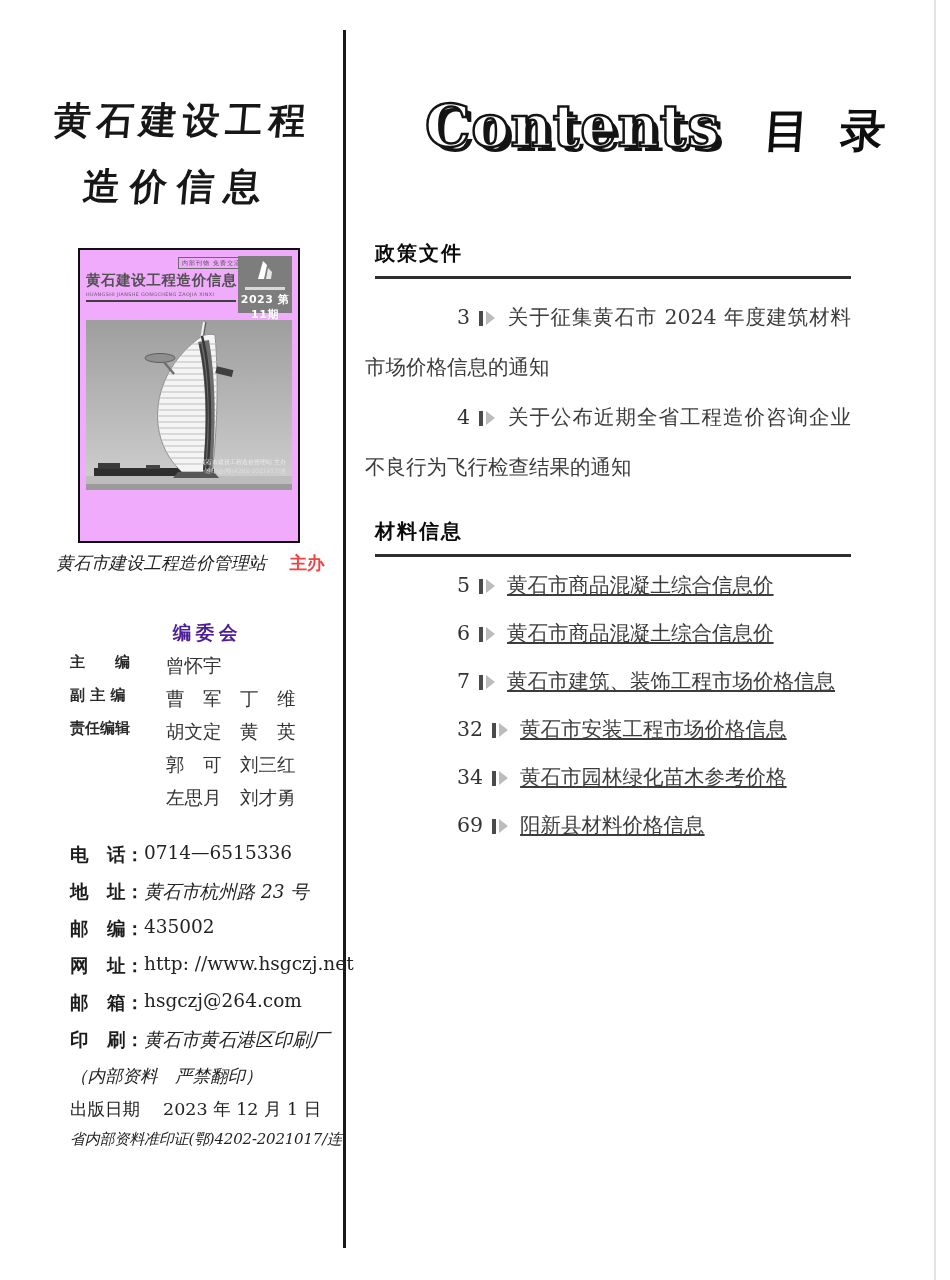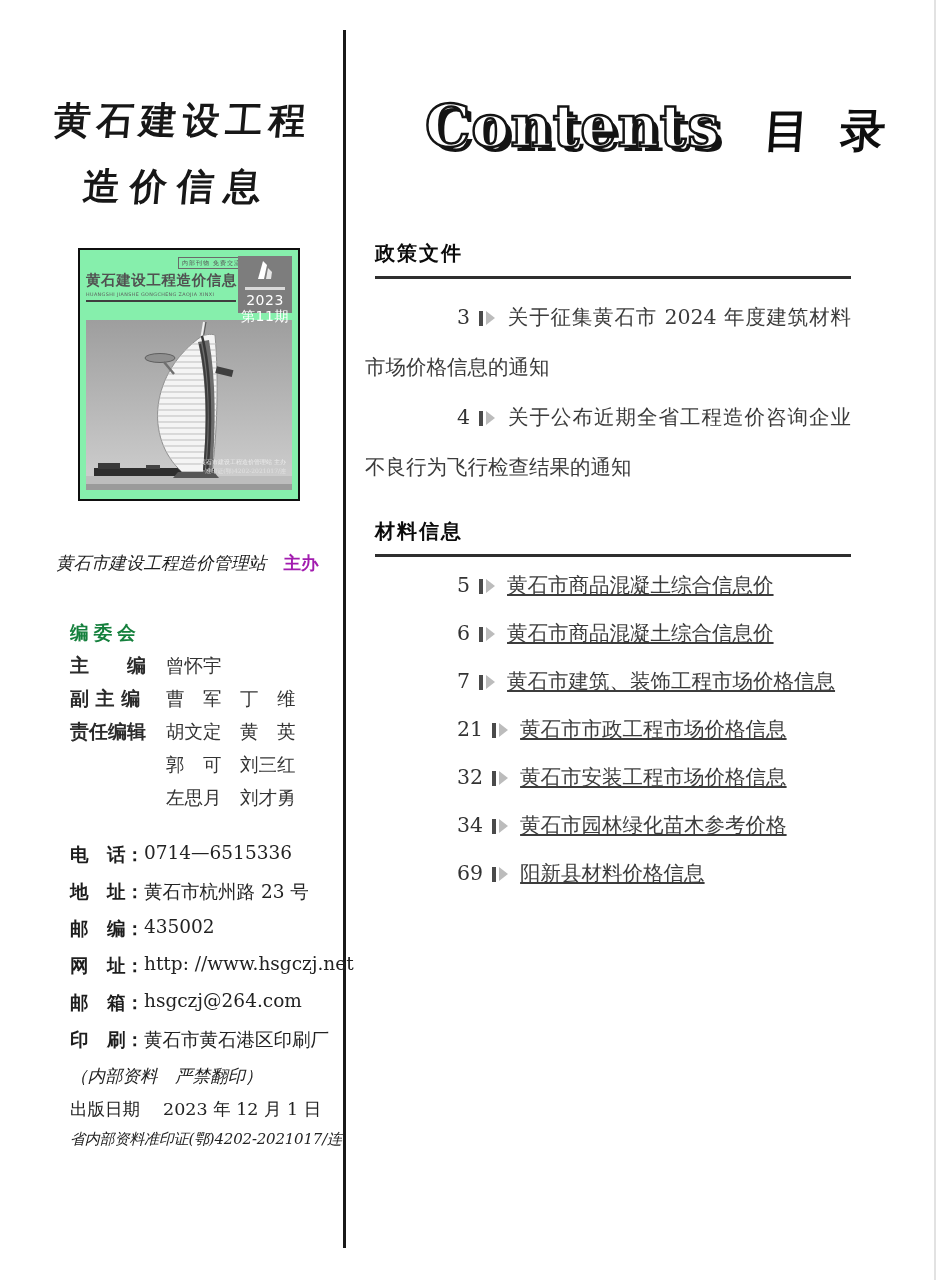--- a/index.html
+++ b/index.html
@@ -10,54 +10,54 @@
 
   
   .divider{position:absolute;left:343px;top:30px;width:2.5px;height:1218px;background:#191919;}
   .edge-line{position:absolute;left:934px;top:0;width:2px;height:1280px;background:#e2e2e2;}
 
   
   .left-title{position:absolute;left:40px;top:96px;width:280px;text-align:center;
     font-weight:900;font-size:37px;color:#171717;letter-spacing:6px;transform:skewX(-5deg);}
   .left-title .l2{margin-top:16px;letter-spacing:10px;}
 
-  .cover{position:absolute;left:78px;top:248px;width:222px;height:253px;border:2px solid #0f0f0f;
-    background:#86efac;padding:6px;box-sizing:border-box;}
+  .cover{position:absolute;left:78px;top:248px;width:222px;height:295px;border:2px solid #0f0f0f;
+    background:#f0abfc;padding:6px;box-sizing:border-box;}
   .cover-head{position:relative;height:58px;}
   .badge{position:absolute;left:92px;top:1px;border:1px solid #6a6a6a;color:#555;
     font-family:"DejaVu Sans",sans-serif;font-size:6px;line-height:1.3;padding:1px 3px;
     letter-spacing:1px;white-space:nowrap;}
   .cover-title{position:absolute;left:0;top:15px;font-family:"DejaVu Sans",sans-serif;
     font-weight:bold;font-size:14.5px;color:#515151;letter-spacing:0.6px;white-space:nowrap;}
   .cover-pinyin{position:absolute;left:0;top:36px;width:150px;font-family:"DejaVu Sans",sans-serif;
     font-size:4.8px;color:#5a5a5a;letter-spacing:0.4px;border-bottom:2px solid #3f3f3f;
     padding-bottom:3px;white-space:nowrap;overflow:hidden;}
   .logo-box{position:absolute;right:0;top:0;width:54px;height:57px;background:#7d7d7d;color:#fff;
     text-align:center;box-sizing:border-box;padding-top:3px;}
   .logo-sub{width:40px;height:3px;background:#d9d9d9;margin:2px auto 2px;}
-  .logo-issue{font-family:"DejaVu Sans",sans-serif;font-weight:normal;font-size:14px;letter-spacing:0.5px;}
+  .logo-issue{font-family:"DejaVu Sans",sans-serif;font-weight:bold;font-size:11px;letter-spacing:0.5px;}
   .cover-photo{margin-top:6px;width:206px;height:170px;display:block;}
 
   .publisher{position:absolute;left:56px;top:551px;font-size:17.5px;white-space:nowrap;}
   .pub-name{font-style:italic;color:#222;}
   .pub-suffix{font-family:Liberation Mono, monospace;font-weight:bold;font-style:normal;
-    margin-left:12px;color:#a21caf;}
+    margin-left:18px;color:#ef4444;}
 
   .ed-block{position:absolute;left:70px;top:620px;width:270px;}
-  .ed-board{height:33px;font-family:Liberation Sans, sans-serif;font-weight:bold;font-size:18.5px;color:#15803d;}
+  .ed-board{height:33px;font-family:Liberation Serif, serif;font-weight:bold;font-size:18.5px;color:#4c1d95;text-align:center;}
   .ed-row{height:33px;display:flex;}
   .ed-label{width:96px;flex:0 0 96px;font-family:"DejaVu Sans",sans-serif;font-weight:bold;
-    font-size:19px;color:#2a2a2a;white-space:pre;}
+    font-size:15px;color:#2a2a2a;white-space:pre;}
   .ed-names{font-size:18.5px;color:#333;white-space:pre;}
 
   .contact-block{position:absolute;left:70px;top:842px;width:290px;}
   .c-row{height:37px;display:flex;align-items:flex-start;}
   .c-label{font-family:"DejaVu Sans",sans-serif;font-weight:bold;font-size:18.5px;color:#1d1d1d;white-space:pre;}
   .c-value{font-size:18.5px;color:#222;white-space:nowrap;}
-  .c-row.kai .c-value{}
+  .c-row.kai .c-value{font-style:italic;}
   .x-line{height:33px;font-size:17.5px;color:#222;white-space:nowrap;}
   .x-line.kai{font-style:italic;}
   .x-line.small{font-size:15px;font-style:italic;letter-spacing:-0.2px;}
 
   
   .right-col{position:absolute;left:365px;top:96px;width:486px;}
   .contents-head{display:flex;align-items:flex-end;margin-left:60px;}
   .c-en{font-weight:900;font-size:57px;line-height:1.05;color:#fff;letter-spacing:1px;
     -webkit-text-stroke:2.5px #141414;text-shadow:5px 5px 0 #141414;}
   .c-cn{font-weight:900;font-size:45px;line-height:1.1;margin-left:44px;letter-spacing:8px;
@@ -229,24 +229,20 @@
               <span class="tri"></span>
             </span><span class="t-title">黄石市商品混凝土综合信息价</span></p>
           <p class="toc-entry"><span class="num">6</span><span class="mk">
               <span class="bar"></span>
               <span class="tri"></span>
             </span><span class="t-title">黄石市商品混凝土综合信息价</span></p>
           <p class="toc-entry"><span class="num">7</span><span class="mk">
               <span class="bar"></span>
               <span class="tri"></span>
             </span><span class="t-title">黄石市建筑、装饰工程市场价格信息</span></p>
-          <p class="toc-entry"><span class="num">21</span><span class="mk">
-              <span class="bar"></span>
-              <span class="tri"></span>
-            </span><span class="t-title">黄石市市政工程市场价格信息</span></p>
           <p class="toc-entry"><span class="num">32</span><span class="mk">
               <span class="bar"></span>
               <span class="tri"></span>
             </span><span class="t-title">黄石市安装工程市场价格信息</span></p>
           <p class="toc-entry"><span class="num">34</span><span class="mk">
               <span class="bar"></span>
               <span class="tri"></span>
             </span><span class="t-title">黄石市园林绿化苗木参考价格</span></p>
           <p class="toc-entry"><span class="num">69</span><span class="mk">
               <span class="bar"></span>

